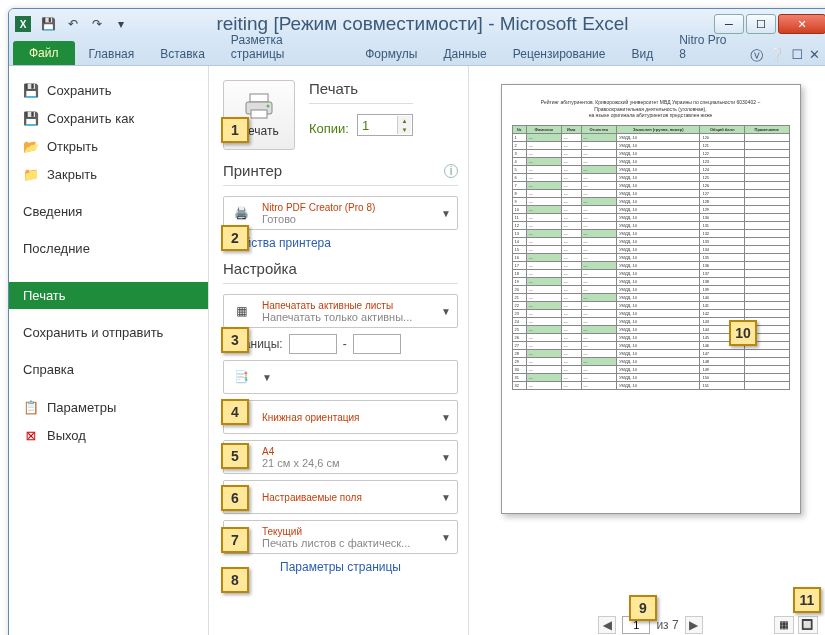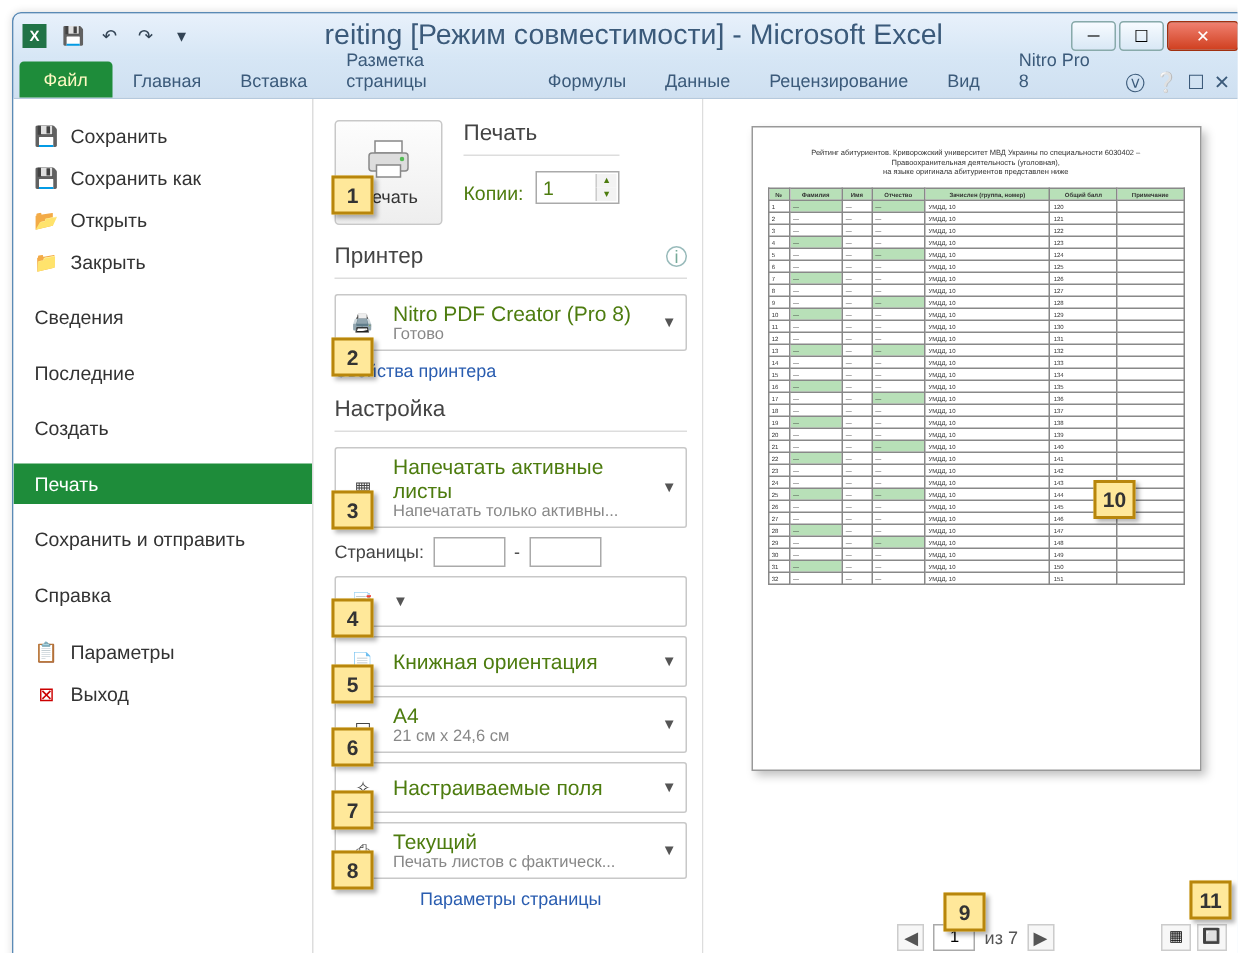--- a/index.html
+++ b/index.html
@@ -30,21 +30,21 @@
 .print-btn{width:72px;height:70px;border:1px solid #c8c8c8;border-radius:3px;background:linear-gradient(#fdfdfd,#eee);display:flex;flex-direction:column;align-items:center;justify-content:center;gap:4px;font-size:12px;color:#333}
 .print-btn .printer-svg{width:34px;height:28px}
 .copies-row{display:flex;align-items:flex-end;gap:8px;font-size:13px;color:#4d7c0f}
 .copies-input{width:56px;height:22px;border:1px solid #aaa;display:flex;align-items:center;padding:0 4px;background:#fff;position:relative}
 .copies-input .spin{position:absolute;right:1px;top:1px;display:flex;flex-direction:column}
 .copies-input .spin span{width:14px;height:9px;font-size:7px;text-align:center;line-height:9px;border-left:1px solid #ccc;background:#f3f3f3}
 .info-icon{float:right;font-size:12px;color:#7a9;border:1px solid #9bb;border-radius:50%;width:14px;height:14px;text-align:center;line-height:12px;margin-top:2px}
 .dd-box{border:1px solid #c8c8c8;border-radius:2px;background:#fff;padding:4px 6px;display:flex;align-items:center;gap:8px;margin-bottom:6px;position:relative;font-size:12px;color:#444}
 .dd-box .dd-icon{width:24px;height:24px;display:flex;align-items:center;justify-content:center;flex-shrink:0}
 .dd-box .dd-text{flex:1;overflow:hidden}
-.dd-box .dd-text .main{font-size:14px;color:#4d7c0f}
+.dd-box .dd-text .main{font-size:10px;color:#c2410c}
 .dd-box .dd-text .sub{font-size:11px;color:#888;white-space:nowrap;overflow:hidden;text-overflow:ellipsis}
 .dd-box .caret{font-size:10px;color:#555}
 .link{color:#2a5db0;font-size:12px;text-align:left;display:block;margin:4px 0 10px}
 .pages-row{display:flex;align-items:center;gap:6px;font-size:12px;color:#444;margin-bottom:6px}
 .pages-row input{width:48px;height:20px;border:1px solid #aaa;font-size:11px;padding:0 2px}
 .preview-pane{flex:1;background:#fff;position:relative;padding:18px 30px 40px}
 .page-preview{width:300px;height:430px;background:#fff;border:1px solid #999;box-shadow:3px 3px 6px rgba(0,0,0,.25);margin:0 auto;padding:14px 10px;font-size:4px;color:#333}
 .page-preview .ptitle{text-align:center;font-size:5px;margin-bottom:6px;line-height:1.3}
 .ptable{width:100%;border-collapse:collapse}
 .ptable td,.ptable th{border:1px solid #888;padding:1px 2px;font-size:4px;overflow:hidden;white-space:nowrap}
@@ -115,23 +115,20 @@
         </div>
       <div class="menu-sep"></div>
       <div class="menu-item">
           <span>Сведения</span>
         </div>
       <div class="menu-sep"></div>
       <div class="menu-item">
           <span>Последние</span>
         </div>
       <div class="menu-sep"></div>
-      <div class="menu-item">
-          <span>Создать</span>
-        </div>
       <div class="menu-sep"></div>
       <div class="menu-item active">
           <span>Печать</span>
         </div>
       <div class="menu-sep"></div>
       <div class="menu-item">
           <span>Сохранить и отправить</span>
         </div>
       <div class="menu-sep"></div>
       <div class="menu-item">

